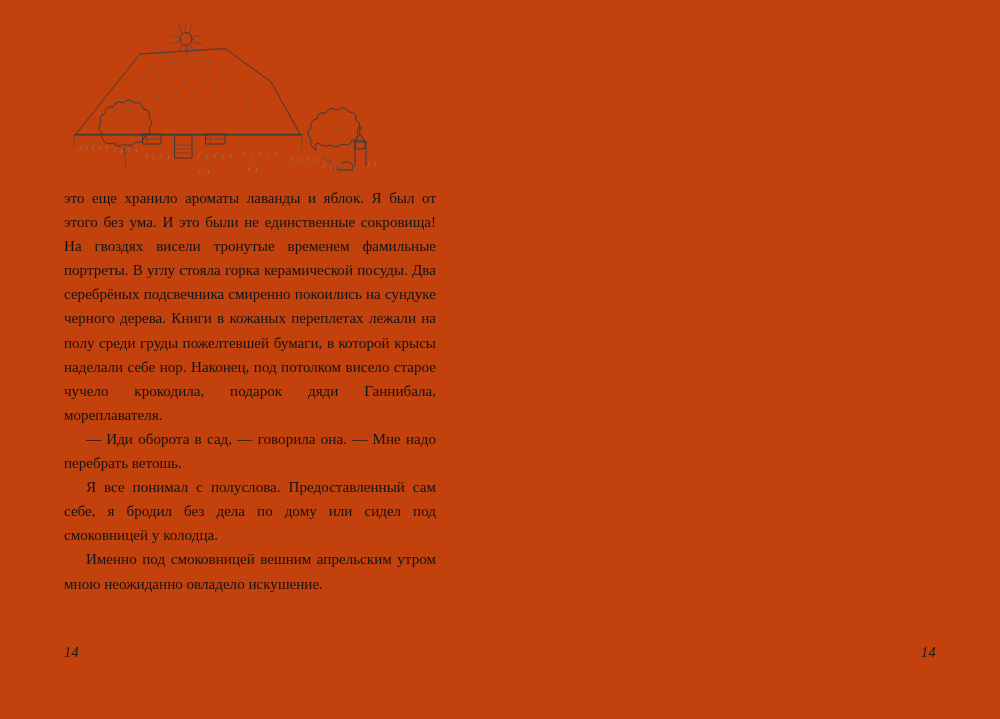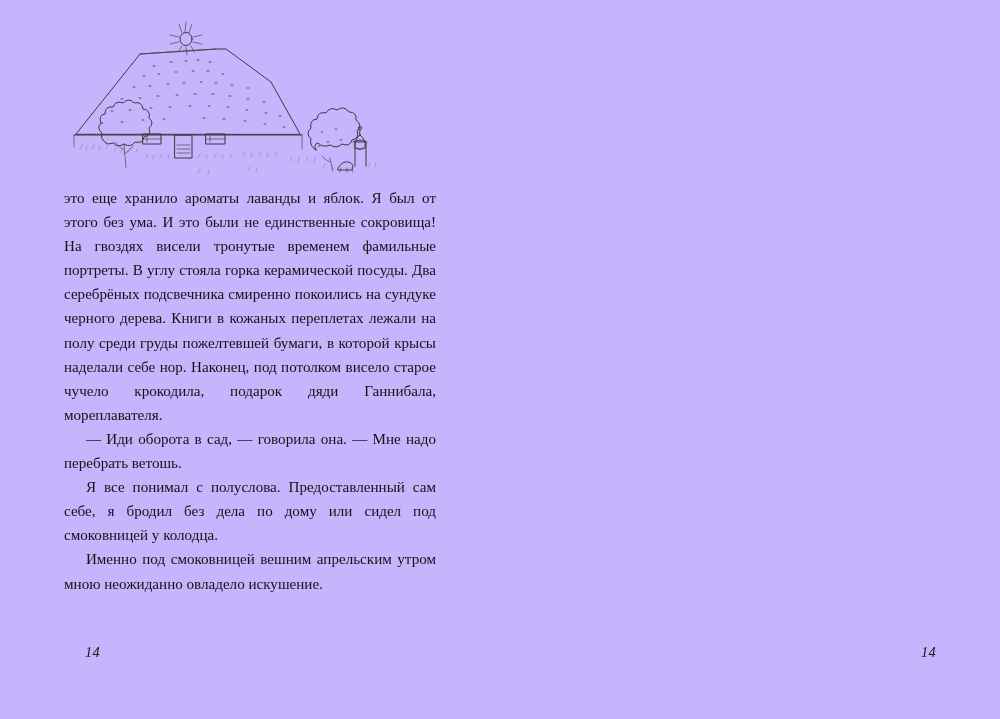--- a/index.html
+++ b/index.html
@@ -19,21 +19,21 @@
   .spread {
     position: absolute;
     inset: 0;
     display: flex;
   }
 
   .page {
     position: relative;
     width: 500px;
     height: 719px;
-    background: #c4b5fd;
+    background: #c2410c;
   }
 
   
   .illustration {
     position: absolute;
     left: 58px;
     top: 8px;
     width: 320px;
     height: 168px;
   }
@@ -64,21 +64,20 @@
   .para.noindent { text-indent: 0; }
 
   
   .folio {
     position: absolute;
     bottom: 58px;
     font-style: italic;
     font-size: 14.4px;
     color: #1a1a1a;
     letter-spacing: 0.3px;
-    margin-left: 21px;
   }
   .folio.left  { left: 64px; }
   .folio.right { right: 64px; }
 
   .ink { fill: none; stroke: #3a3a3a; stroke-width: 1; stroke-linecap: round; stroke-linejoin: round; }
   .ink-thin { fill: none; stroke: #4a4a4a; stroke-width: 0.7; stroke-linecap: round; }
   .speck { fill: #6a6a6a; }
   .grass { fill: none; stroke: #8a8a8a; stroke-width: 0.6; stroke-linecap: round; }
 </style>
 </head>

